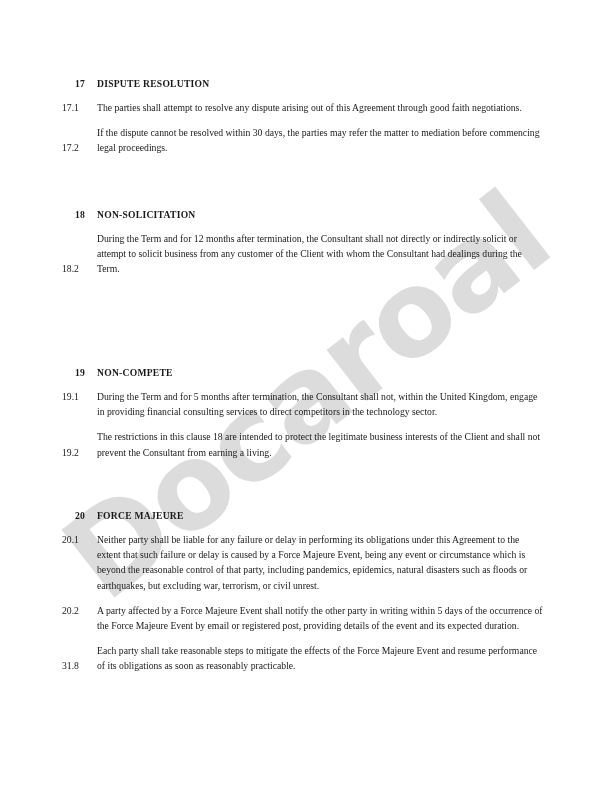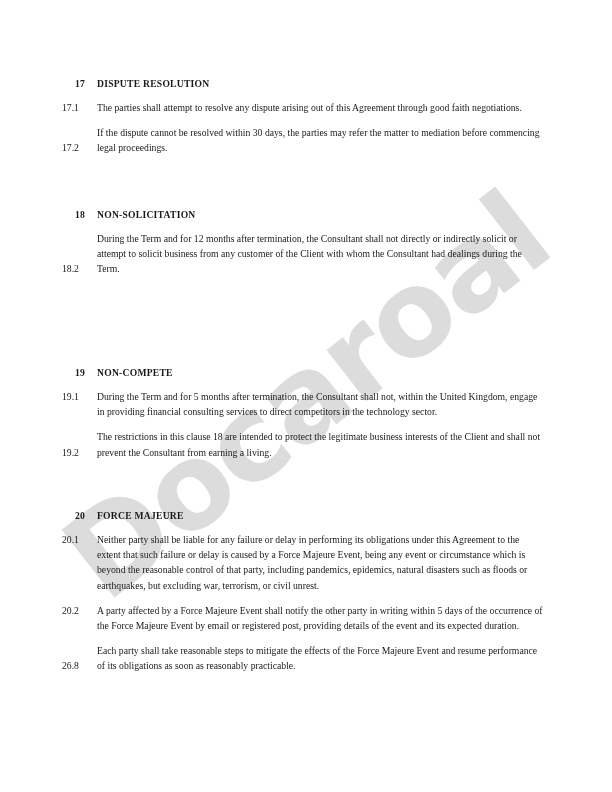--- a/index.html
+++ b/index.html
@@ -157,19 +157,19 @@
       </div>
       <div class="clause">
         <span class="cl-num">20.1</span>
         <span class="cl-text">Neither party shall be liable for any failure or delay in performing its obligations under this Agreement to the extent that such failure or delay is caused by a Force Majeure Event, being any event or circumstance which is beyond the reasonable control of that party, including pandemics, epidemics, natural disasters such as floods or earthquakes, but excluding war, terrorism, or civil unrest.</span>
       </div>
       <div class="clause">
         <span class="cl-num">20.2</span>
         <span class="cl-text">A party affected by a Force Majeure Event shall notify the other party in writing within 5 days of the occurrence of the Force Majeure Event by email or registered post, providing details of the event and its expected duration.</span>
       </div>
       <div class="clause">
-        <span class="cl-num">26.8</span>
+        <span class="cl-num">31.8</span>
         <span class="cl-text">Each party shall take reasonable steps to mitigate the effects of the Force Majeure Event and resume performance of its obligations as soon as reasonably practicable.</span>
       </div>
     </div>
 
   </div>
 </div>
 
 </body></html>

